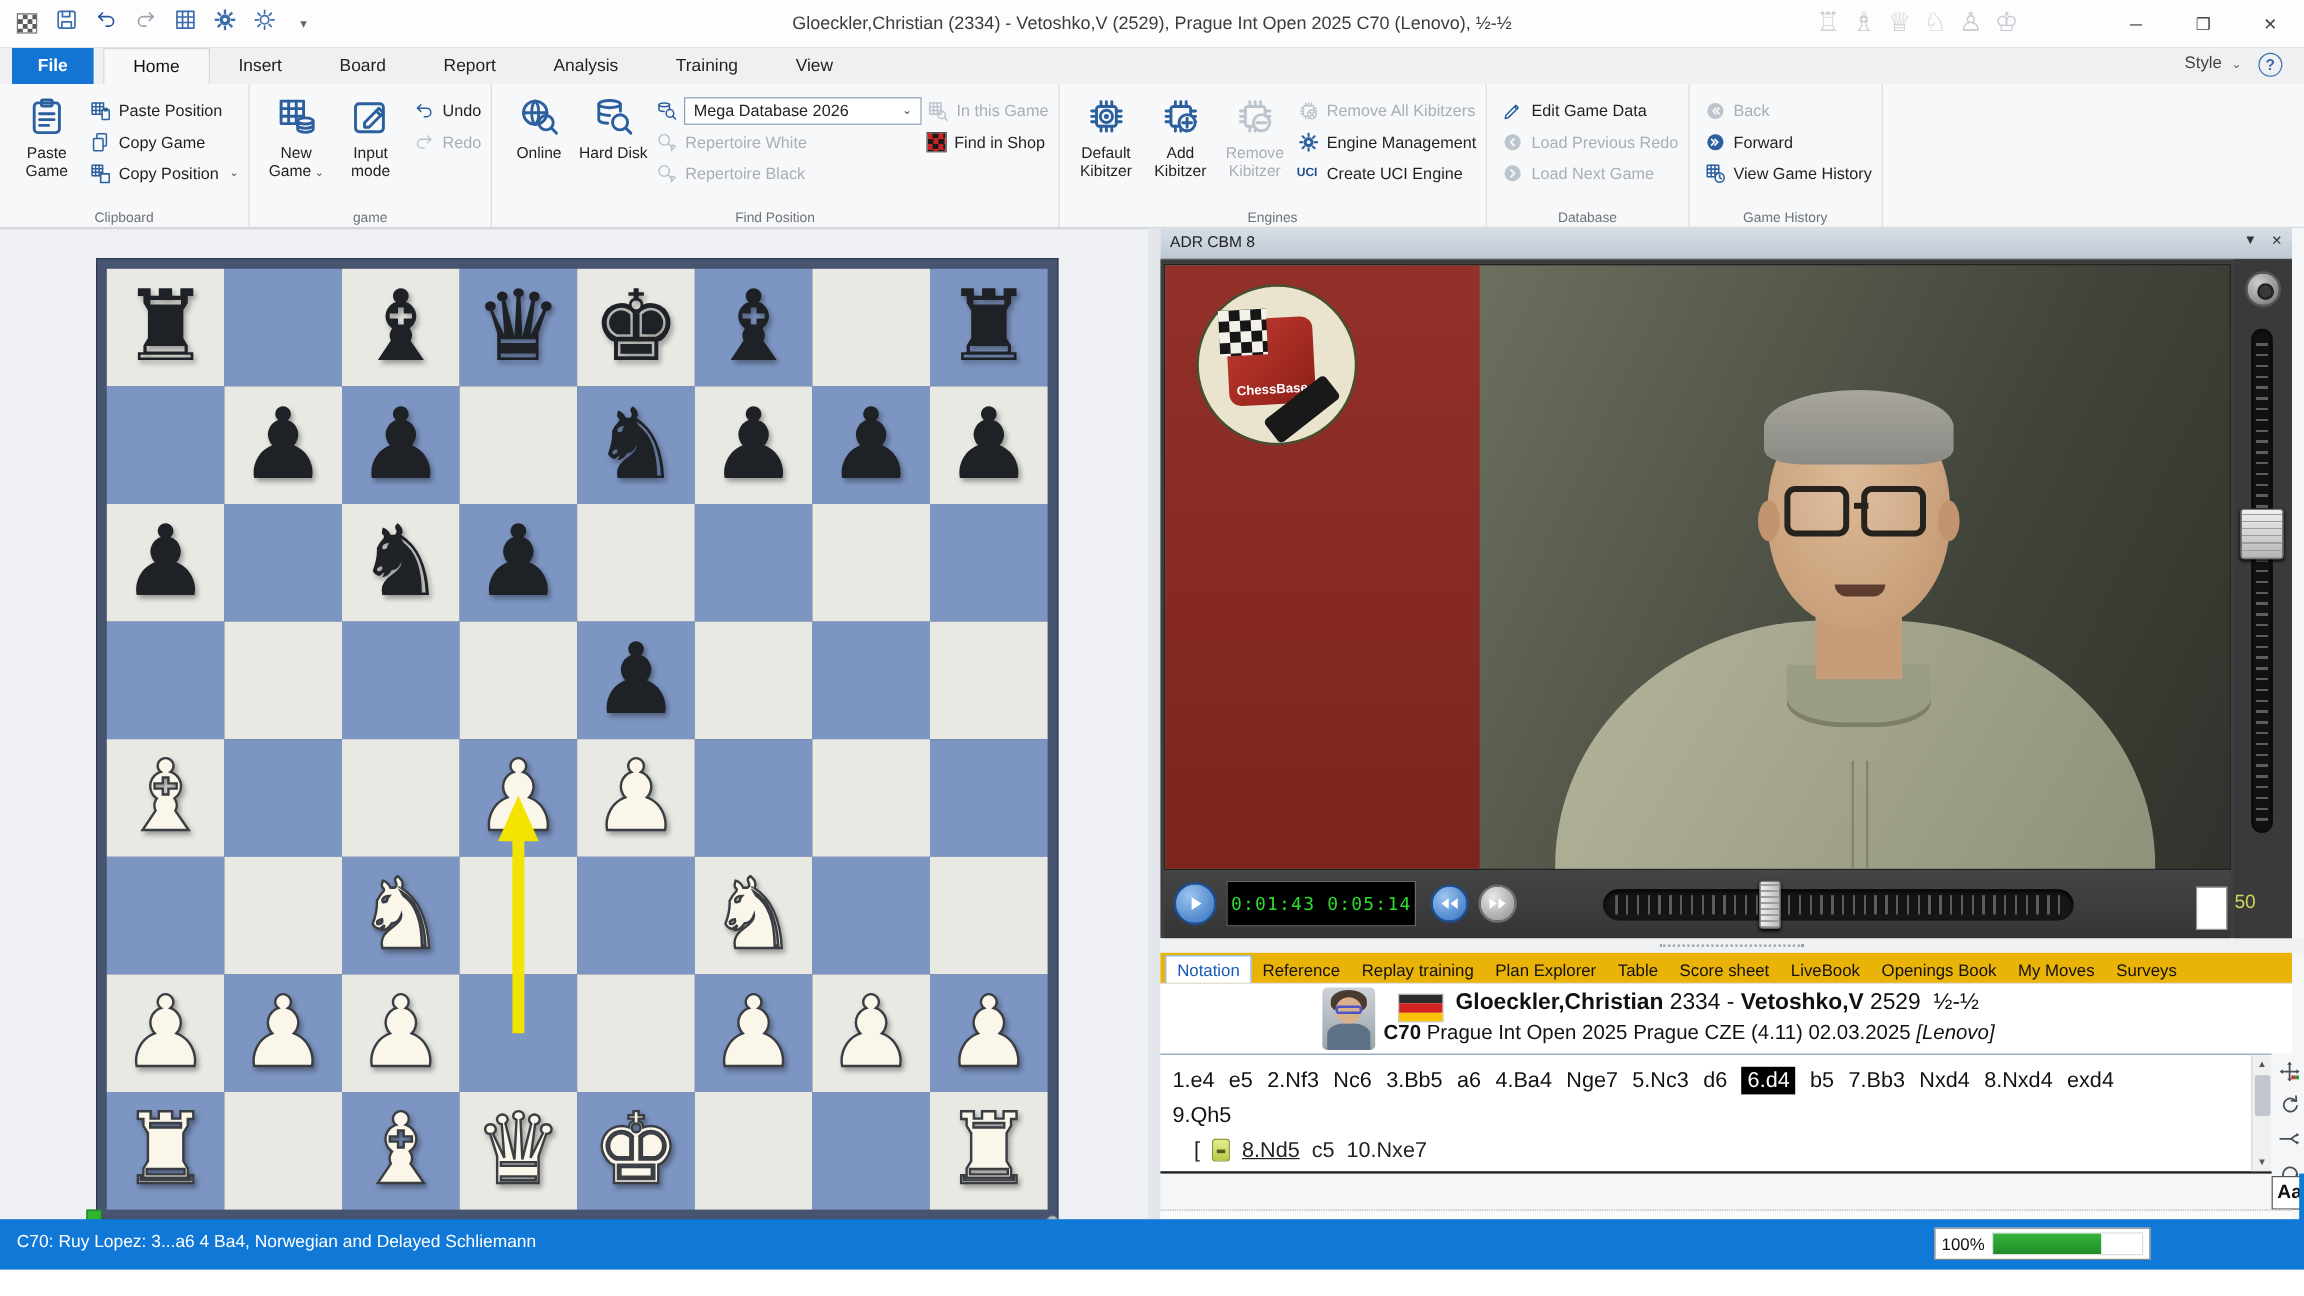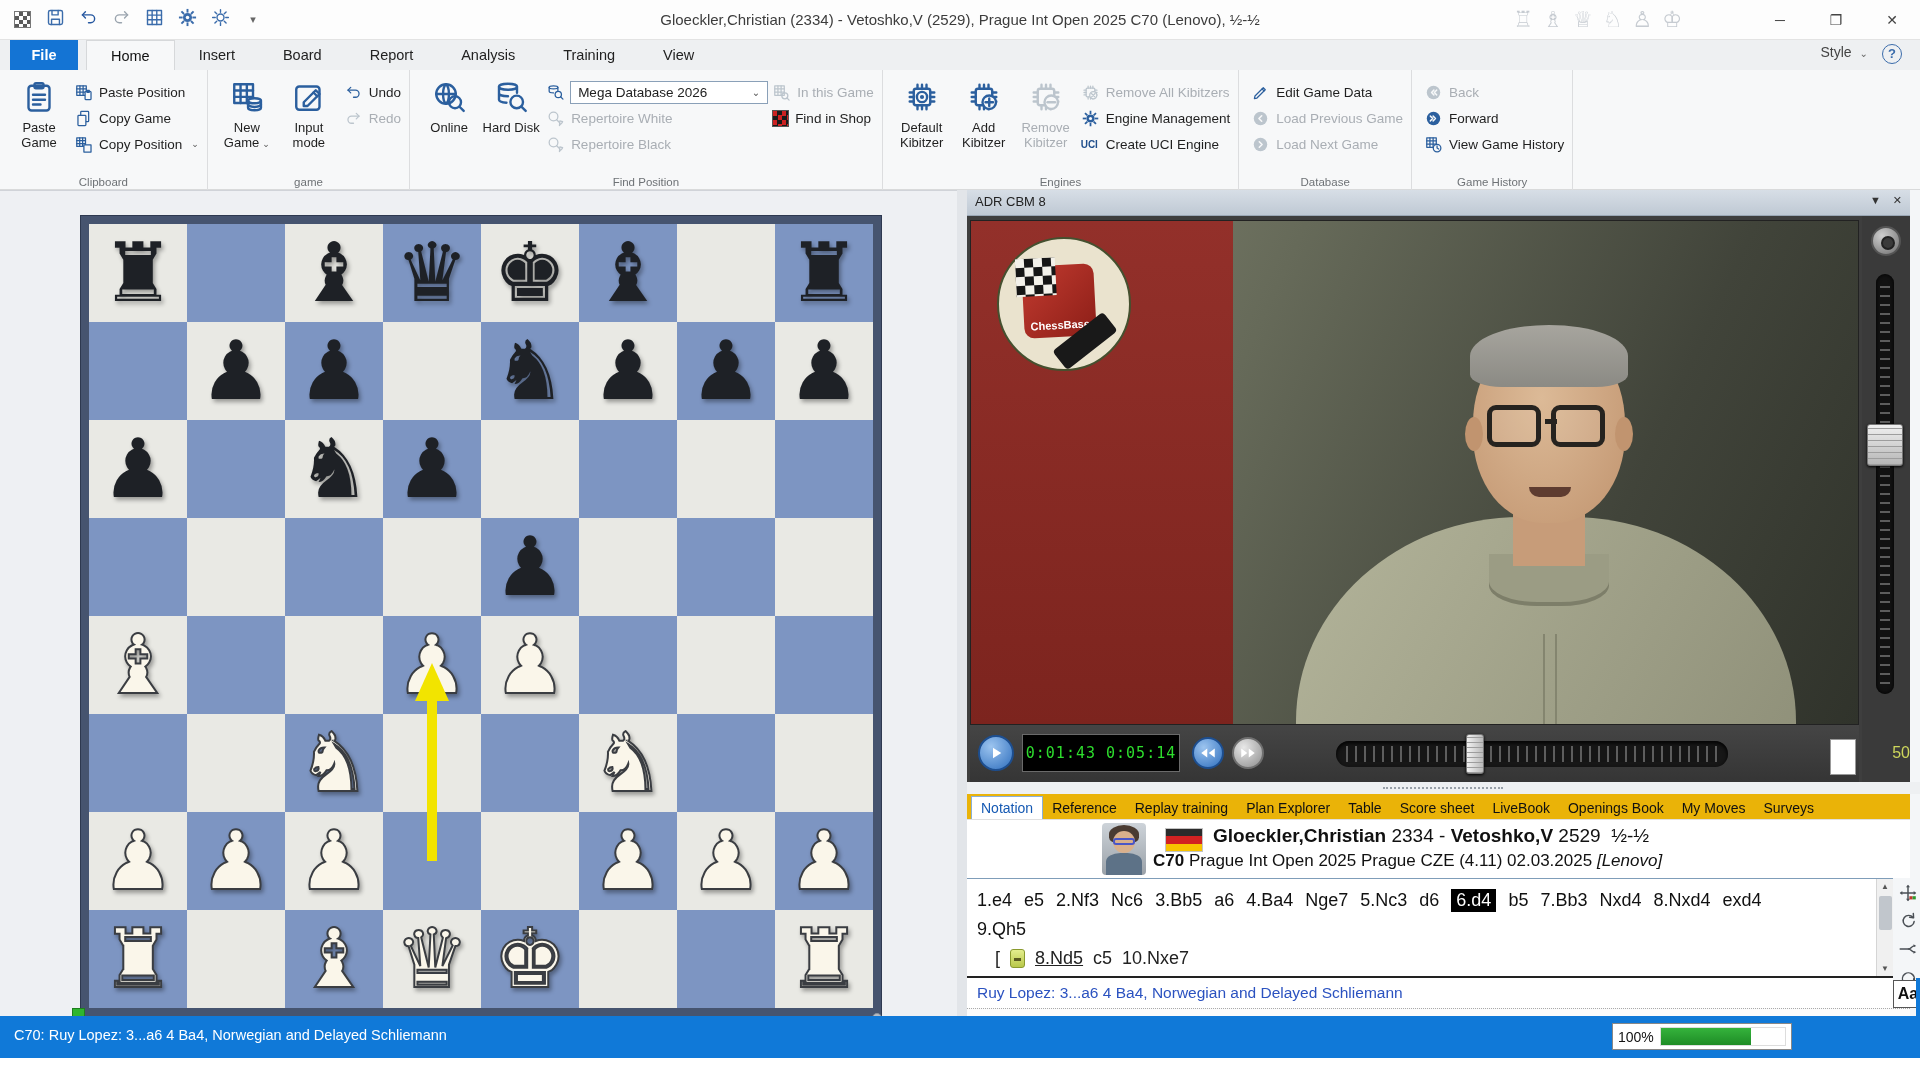--- a/index.html
+++ b/index.html
@@ -103,21 +103,21 @@
   #vc-ticks { position:absolute; left:10px; right:10px; top:5px; bottom:5px; background:repeating-linear-gradient(90deg,#5d5d5d 0 2px,#151515 2px 9px); }
   #vc-handle { position:absolute; left:496px; top:9px; width:18px; height:40px; background:linear-gradient(90deg,#f2f2f2,#b9b9b9); border:1px solid #777; border-radius:3px; box-shadow:0 1px 3px #000; background-image:repeating-linear-gradient(0deg,#9d9d9d 0 1px,transparent 1px 5px),linear-gradient(90deg,#f2f2f2,#b9b9b9); }
   #vc-volbox { position:absolute; left:860px; top:14px; width:26px; height:36px; background:#fff; border:1px solid #999; }
 
   #vright { position:absolute; left:895px; top:0; width:48px; height:566px; background:#3a3a3a; }
   .spk { position:absolute; left:9px; top:10px; width:30px; height:30px; border-radius:50%; background:radial-gradient(circle at 35% 30%,#cfcfcf,#6e6e6e); border:2px solid #555; }
   .spk::after { content:""; position:absolute; left:8px; top:8px; width:10px; height:10px; border-radius:50%; background:#3a3a3a; border:2px solid #222; }
   #vol-track { position:absolute; left:14px; top:58px; width:18px; height:420px; border-radius:9px; background:#121212; box-shadow:inset 0 0 4px #000; }
   #vol-ticks { position:absolute; left:4px; right:4px; top:10px; bottom:10px; background:repeating-linear-gradient(0deg,#5d5d5d 0 2px,#121212 2px 9px); }
   #vol-handle { position:absolute; left:5px; top:208px; width:36px; height:42px; background:linear-gradient(#f0f0f0,#b5b5b5); border:1px solid #777; border-radius:3px; background-image:repeating-linear-gradient(0deg,#9d9d9d 0 1px,transparent 1px 6px),linear-gradient(#f0f0f0,#b5b5b5); box-shadow:0 1px 3px #000; }
-  #vol-label { position:absolute; left:0; width:48px; top:528px; text-align:right; color:#cdd65b; font-size:16px; }
+  #vol-label { position:absolute; left:0; width:48px; top:528px; text-align:left; color:#cdd65b; font-size:16px; }
 
   #hsplit { position:absolute; left:0; top:592px; width:953px; height:12px; background:#eef0f2; }
   #hsplit::after { content:""; position:absolute; left:416px; top:5px; width:120px; border-top:2px dotted #98a0a8; }
 
   #tabs2 { position:absolute; left:0; top:604px; width:943px; height:26px; background:#eab308; display:flex; align-items:flex-end; padding-left:4px; border-bottom:1px solid #e0e0e0; }
   .tab2 { padding:3px 9px; font-size:14px; color:#111; white-space:nowrap; }
   .tab2.sel { border:1px solid #8ab0d8; border-bottom:none; color:#1559b3; background:#fff; }
 
   #gheader { position:absolute; left:0; top:630px; width:943px; height:58px; background:#fff; }
   #avatar { position:absolute; left:135px; top:3px; width:44px; height:52px; border-radius:4px; overflow:hidden; background:linear-gradient(#cdd3d9,#9aa1a8); }
@@ -477,21 +477,21 @@
                   <path d="M5 16.5 15.5 6 18 8.5 7.5 19l-3.2.8.7-3.3z"></path>
                   <path d="M14 7.5l2.5 2.5"></path>
                 </svg></span>
               <span>Edit Game Data</span>
             </div>
             <div class="rsmall disabled">
               <span class="icn"><svg viewBox="0 0 24 24" fill="none" stroke="currentColor" stroke-width="1.6" stroke-linecap="round" stroke-linejoin="round">
                   <circle cx="12" cy="12" r="8.5" fill="currentColor" stroke="none"></circle>
                   <path d="M13.5 8.5 10 12l3.5 3.5" stroke="#f7f8f9" stroke-width="2"></path>
                 </svg></span>
-              <span>Load Previous Game</span>
+              <span>Load Previous Redo</span>
             </div>
             <div class="rsmall disabled">
               <span class="icn"><svg viewBox="0 0 24 24" fill="none" stroke="currentColor" stroke-width="1.6" stroke-linecap="round" stroke-linejoin="round">
                   <circle cx="12" cy="12" r="8.5" fill="currentColor" stroke="none"></circle>
                   <path d="M10.5 8.5 14 12l-3.5 3.5" stroke="#f7f8f9" stroke-width="2"></path>
                 </svg></span>
               <span>Load Next Game</span>
             </div>
           </div>
         </div>
@@ -839,21 +839,20 @@
               <path d="M12.5 12c3.2 0 3.2-3.4 6.5-3.4M12.5 12c3.2 0 3.2 3.4 6.5 3.4"></path>
               <path d="M18 6.8l3 1.8-3 1.3zM18 17.2l3-1.8-3-1.3z" fill="currentColor" stroke="none"></path>
             </svg></div>
           <div class="icn"><svg viewBox="0 0 24 24" fill="none" stroke="currentColor" stroke-width="1.6" stroke-linecap="round" stroke-linejoin="round">
               <path d="M7 17.5a6.5 6.5 0 1 1 10.5.6"></path>
               <path d="M18.3 13.8l-.4 4.6-4.2-1" fill="none"></path>
             </svg></div>
         </div>
       <div id="aa-box"><span>Aa</span></div>
 
-      <div id="openline">Ruy Lopez: 3...a6 4 Ba4, Norwegian and Delayed Schliemann</div>
 
       <div id="symbar">
           <span class="sym" style="color: rgb(29, 148, 39);">↑</span>
           <span class="sym" style="color: rgb(192, 58, 49);">✗</span>
           <span class="sym">]</span>
           <span class="sym" style="color: rgb(38, 41, 46);">♟</span>
           <span class="sym" style="color: rgb(164, 59, 49);">♟</span>
           <span class="sym" style="color: rgb(74, 74, 74);">▦</span>
           <span class="sym">!!</span>
           <span class="sym">!</span>

